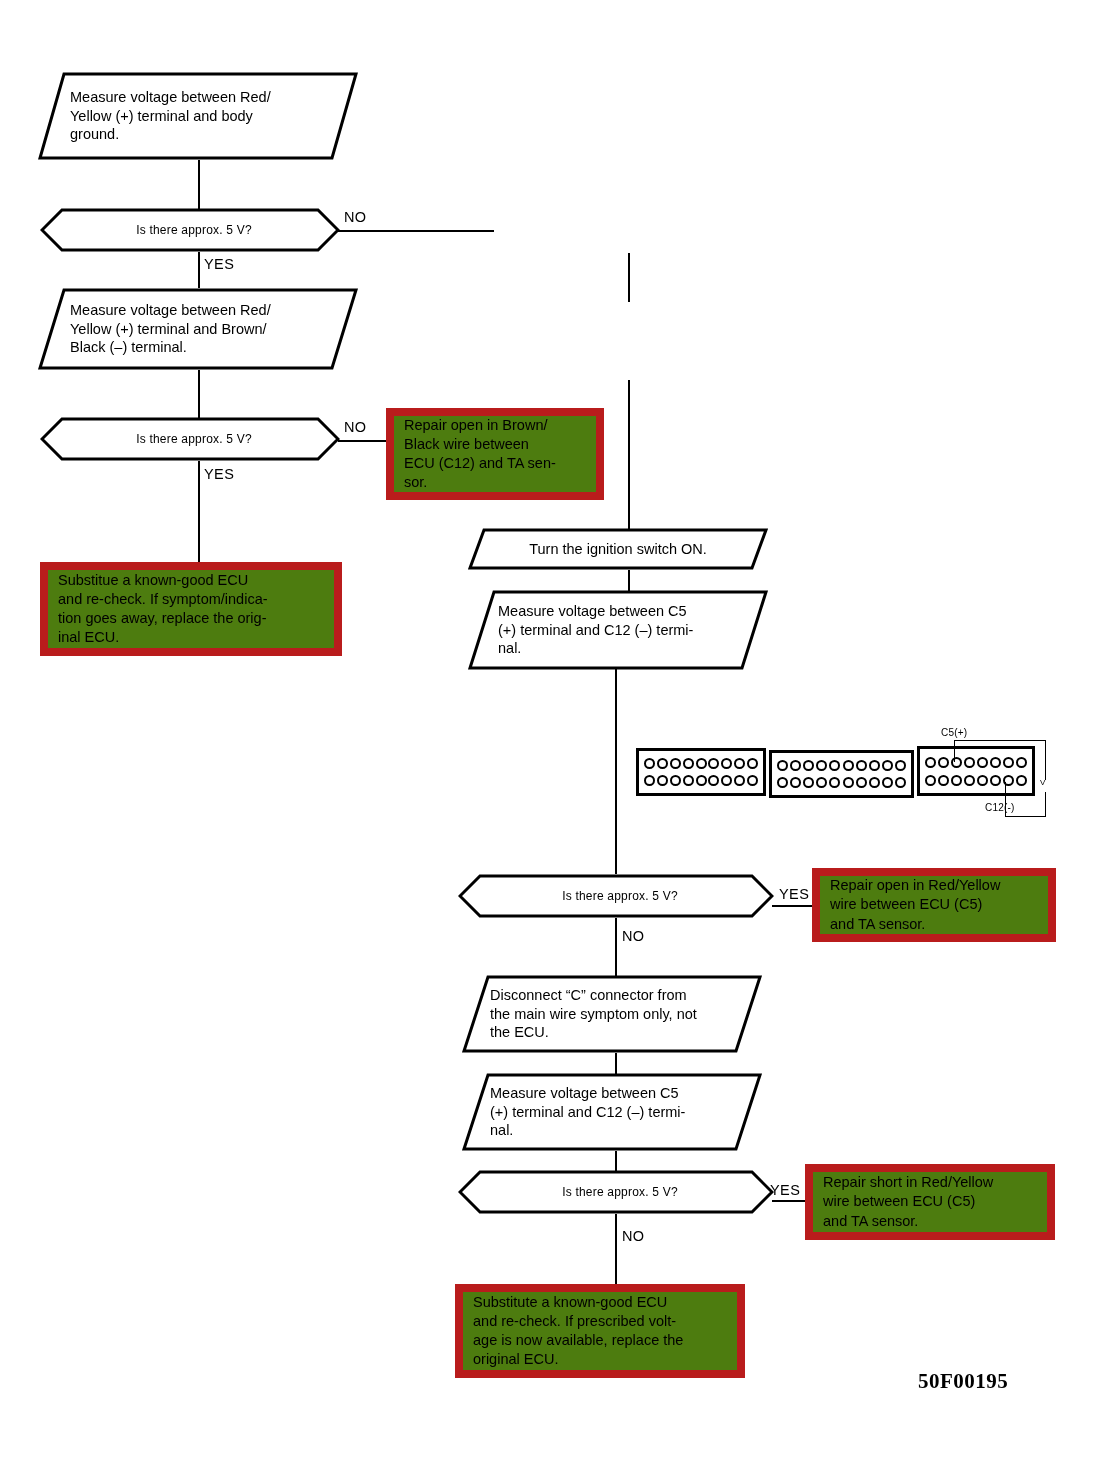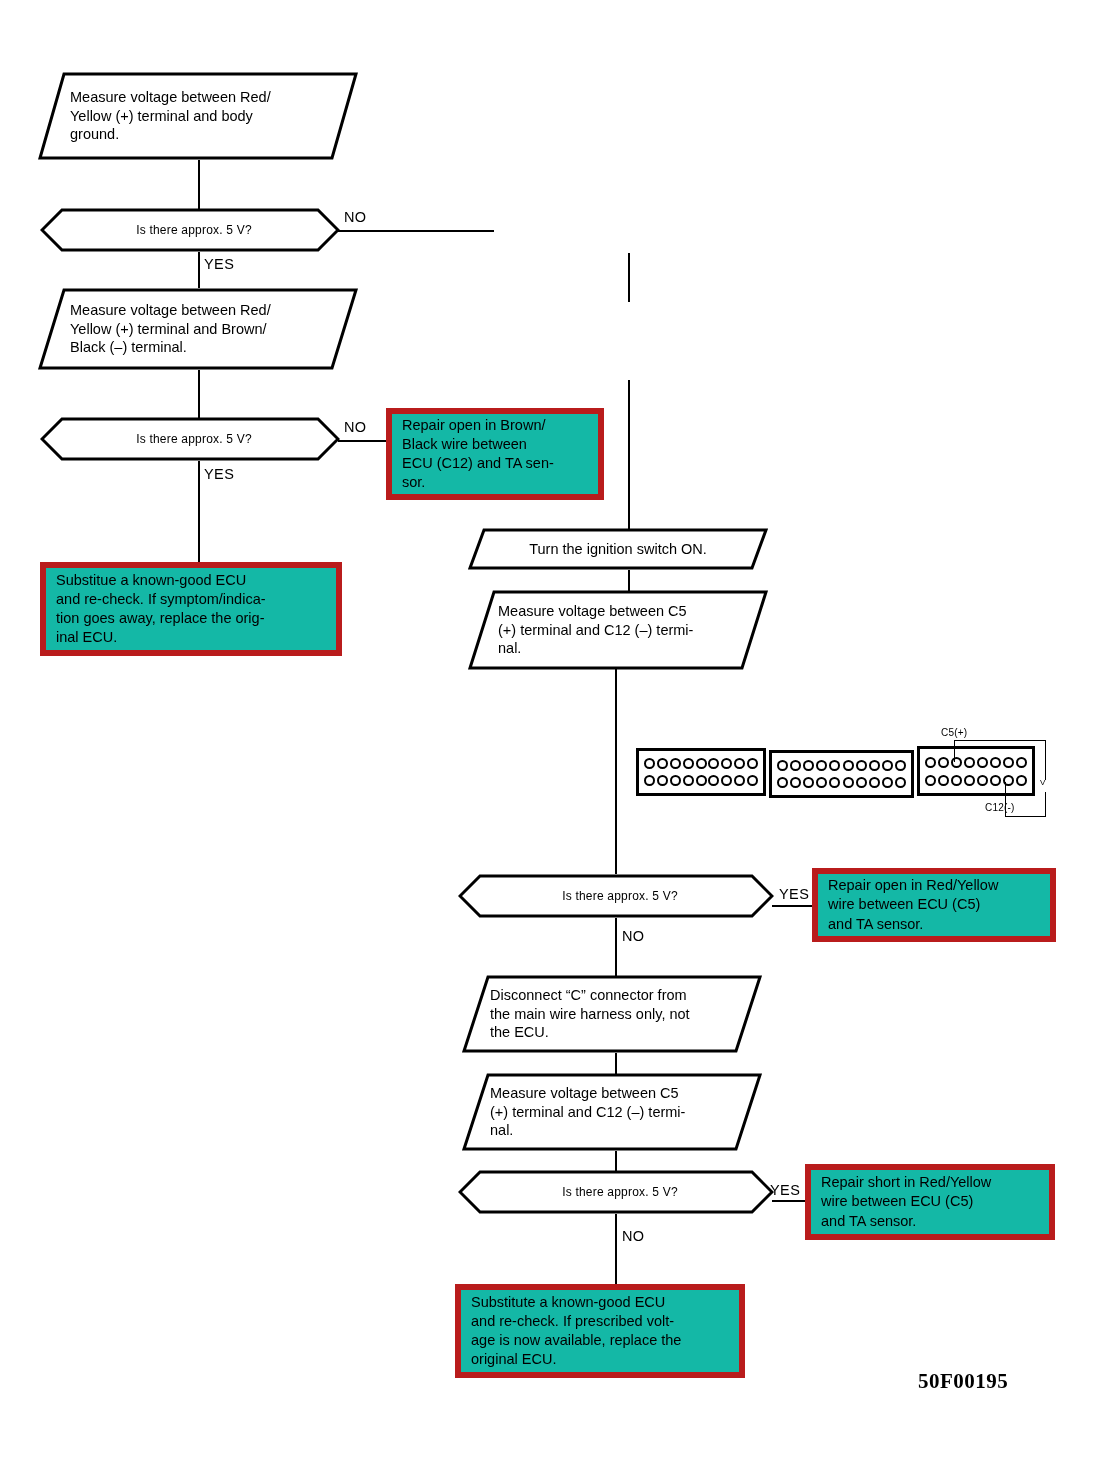--- a/index.html
+++ b/index.html
@@ -38,22 +38,22 @@
     flex-direction: column;
     justify-content: center;
     font-size: 14.5px;
     line-height: 1.30;
     white-space: pre-line;
   }
 
   
   .rect {
     position: absolute;
-    border: 6px solid #b91c1c;
-    background: #14b8a6;
+    border: 8px solid #b91c1c;
+    background: #4d7c0f;
     box-sizing: border-box;
   }
   .rect .txt {
     position: absolute;
     left: 10px; right: 8px; top: 0; bottom: 0;
     display: flex;
     flex-direction: column;
     justify-content: center;
     font-size: 14.5px;
     line-height: 1.32;
@@ -370,21 +370,21 @@
   </div>
 
   <div class="vline" style="left:615px; top:918px; height:60px;"></div>
   <div class="branch-label" style="left:622px; top:928px;">NO</div>
 
   <div class="para" style="left:462px; top:975px; width:300px; height:78px;">
     <svg viewBox="0 0 300 78" preserveAspectRatio="none">
       <polygon points="26,2 298,2 274,76 2,76" fill="#ffffff" stroke="#000000" stroke-width="3"></polygon>
     </svg>
     <div class="txt" style="left:28px; right:12px; top:0; bottom:0;">Disconnect “C” connector from
-the main wire harness only, not
+the main wire symptom only, not
 the ECU.</div>
   </div>
 
   <div class="vline" style="left:615px; top:1053px; height:22px;"></div>
 
   <div class="para" style="left:462px; top:1073px; width:300px; height:78px;">
     <svg viewBox="0 0 300 78" preserveAspectRatio="none">
       <polygon points="26,2 298,2 274,76 2,76" fill="#ffffff" stroke="#000000" stroke-width="3"></polygon>
     </svg>
     <div class="txt" style="left:28px; right:12px; top:0; bottom:0;">Measure voltage between C5

